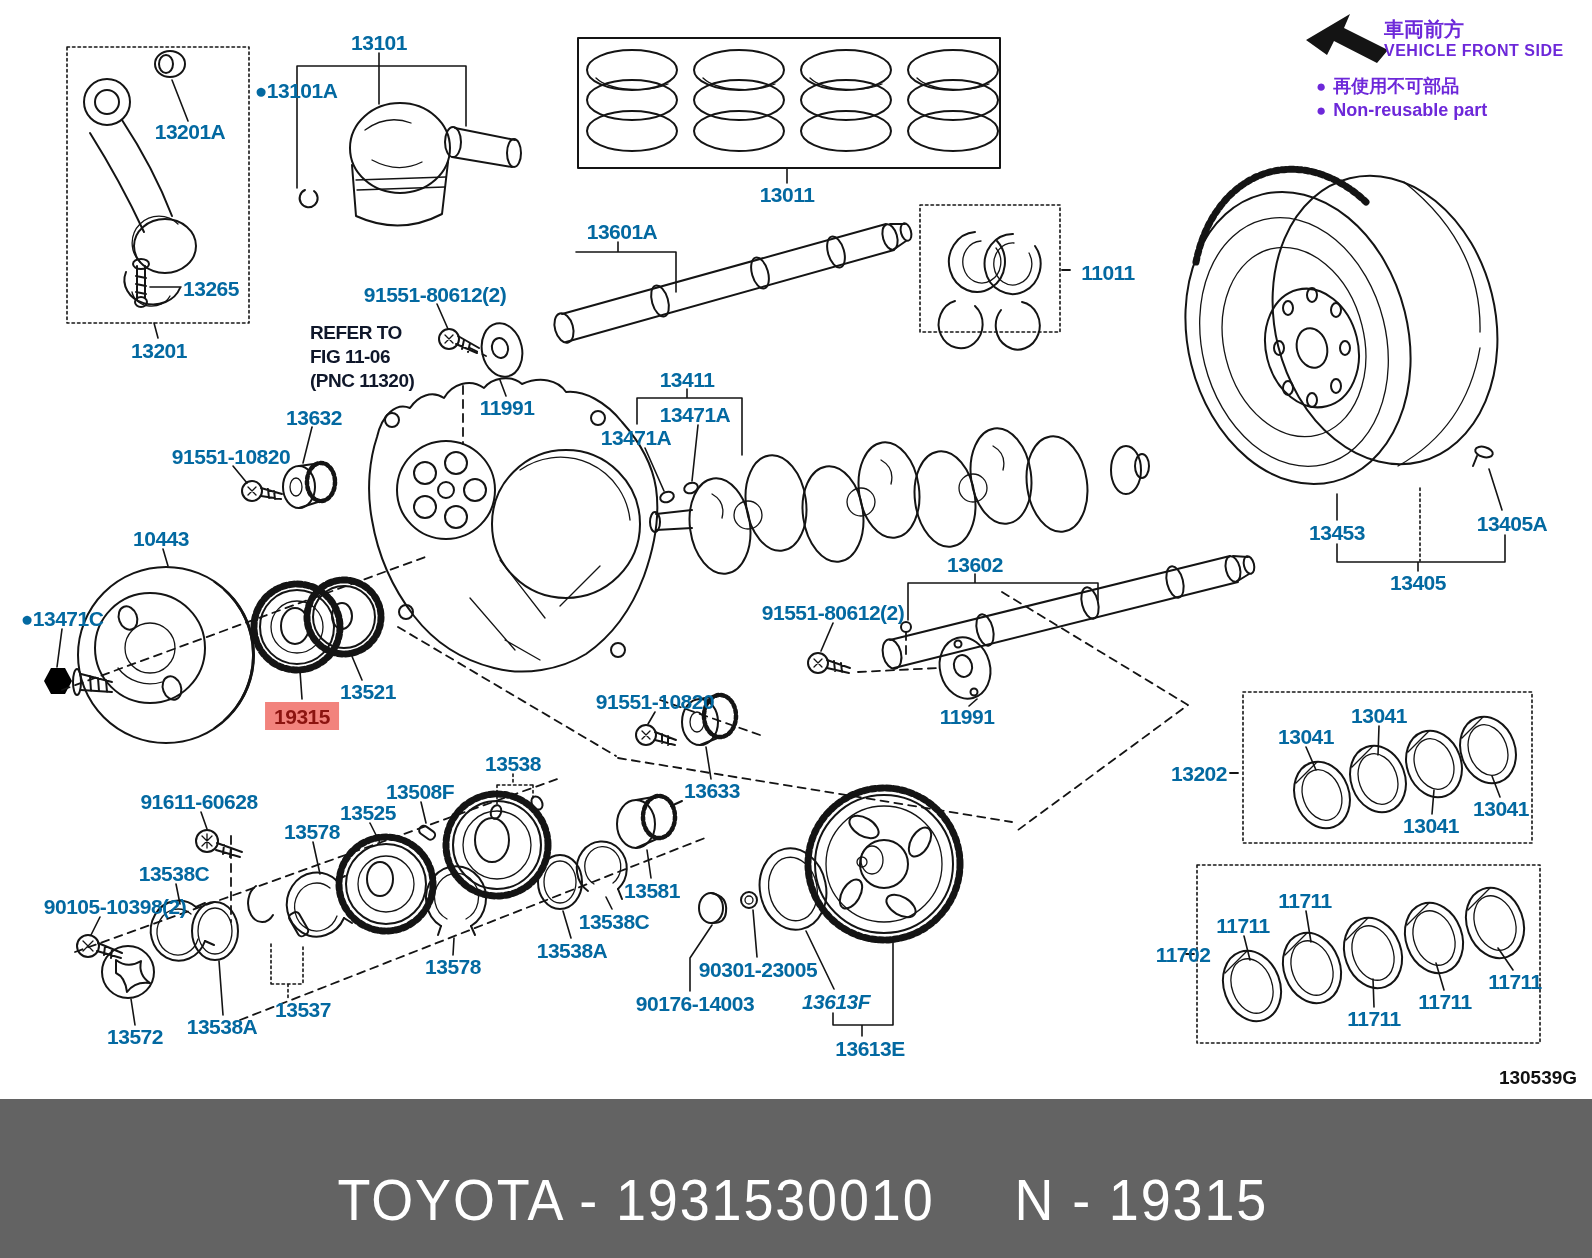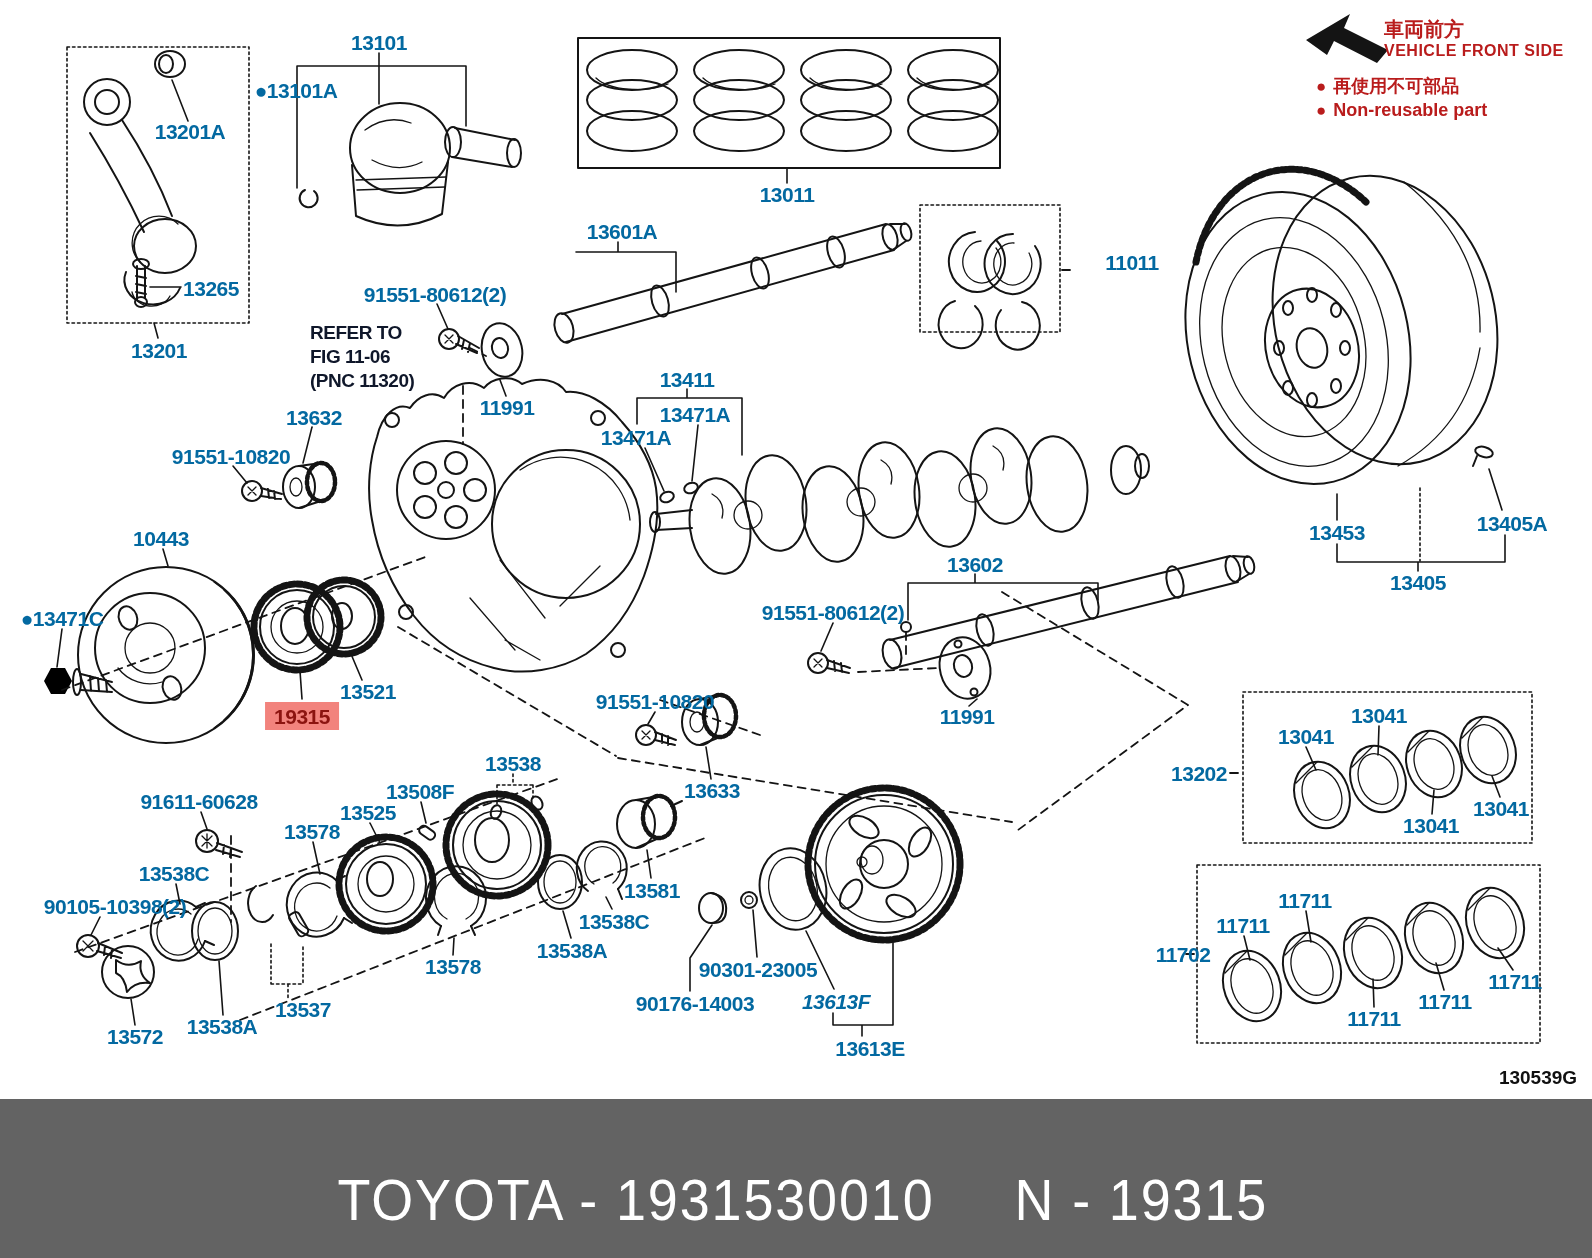--- a/index.html
+++ b/index.html
@@ -14,21 +14,21 @@
   svg.art .dot{stroke-dasharray:2.5 3;stroke-width:1.6;}
   svg.art .lead{stroke-width:1.6;}
   svg.art .teeth{stroke-dasharray:4 3.5;stroke-width:7;}
   svg.art .teeth-sm{stroke-dasharray:3 2.5;stroke-width:4.5;}
   svg.art .thin{stroke-width:1.3;}
   .part-label{position:absolute;transform:translate(-50%,-50%);font-weight:700;font-size:21px;
       letter-spacing:-0.5px;color:#0369a1;white-space:nowrap;line-height:1;z-index:3;}
   .part-label.highlight{background:var(--hl-bg,#F2837D);color:var(--hl-tx,#8C1410);padding:4px 9px 3px;}
   #refer-note{position:absolute;left:310px;top:321px;font-weight:700;font-size:19px;color:#0f172a;
       line-height:24px;letter-spacing:-0.5px;white-space:nowrap;z-index:3;}
-  #header-block{position:absolute;left:1296px;top:14px;z-index:3;color:#b91c1c;}
+  #header-block{position:absolute;left:1296px;top:14px;z-index:3;color:#6d28d9;}
   #front-side-jp{position:absolute;left:88px;top:2px;font-size:20px;font-weight:700;white-space:nowrap;}
   #front-side-en{position:absolute;left:88px;top:28px;font-size:16px;font-weight:700;letter-spacing:0.5px;white-space:nowrap;}
   .legend-row{position:absolute;left:20px;display:flex;align-items:center;gap:7px;white-space:nowrap;}
   .legend-row .bullet{font-size:17px;line-height:1;}
   .legend-row .legend-text{font-size:18px;font-weight:700;}
   #legend-row-0{top:60px;}
   #legend-row-1{top:86px;}
   #diagram-code{position:absolute;left:1538px;top:1078px;transform:translate(-50%,-50%);
       font-size:19px;font-weight:600;color:#101010;z-index:3;}
   #footer-banner{position:absolute;left:0;top:1099px;width:1592px;height:201px;background:#636363;
@@ -448,21 +448,21 @@
   <div id="diagram-code">130539G</div>
 
   <div id="labels-layer">
       <div class="part-label" style="left: 190px; top: 131px;">13201A</div>
       <div class="part-label" style="left: 211px; top: 288px;">13265</div>
       <div class="part-label" style="left: 159px; top: 350px;">13201</div>
       <div class="part-label" style="left: 379px; top: 42px;">13101</div>
       <div class="part-label" style="left: 296px; top: 90px; text-align: center;">●13101A</div>
       <div class="part-label" style="left: 787px; top: 194px;">13011</div>
       <div class="part-label" style="left: 622px; top: 231px;">13601A</div>
-      <div class="part-label" style="left: 1108px; top: 262px; margin-left: 24px;">11011</div>
+      <div class="part-label" style="left: 1108px; top: 272px;">11011</div>
       <div class="part-label" style="left: 435px; top: 294px;">91551-80612(2)</div>
       <div class="part-label" style="left: 507px; top: 407px;">11991</div>
       <div class="part-label" style="left: 314px; top: 417px;">13632</div>
       <div class="part-label" style="left: 231px; top: 456px;">91551-10820</div>
       <div class="part-label" style="left: 687px; top: 379px;">13411</div>
       <div class="part-label" style="left: 695px; top: 414px;">13471A</div>
       <div class="part-label" style="left: 636px; top: 437px;">13471A</div>
       <div class="part-label" style="left: 161px; top: 538px;">10443</div>
       <div class="part-label" style="left: 62px; top: 618px;">●13471C</div>
       <div class="part-label highlight" style="left: 302px; top: 716px;">19315</div>

